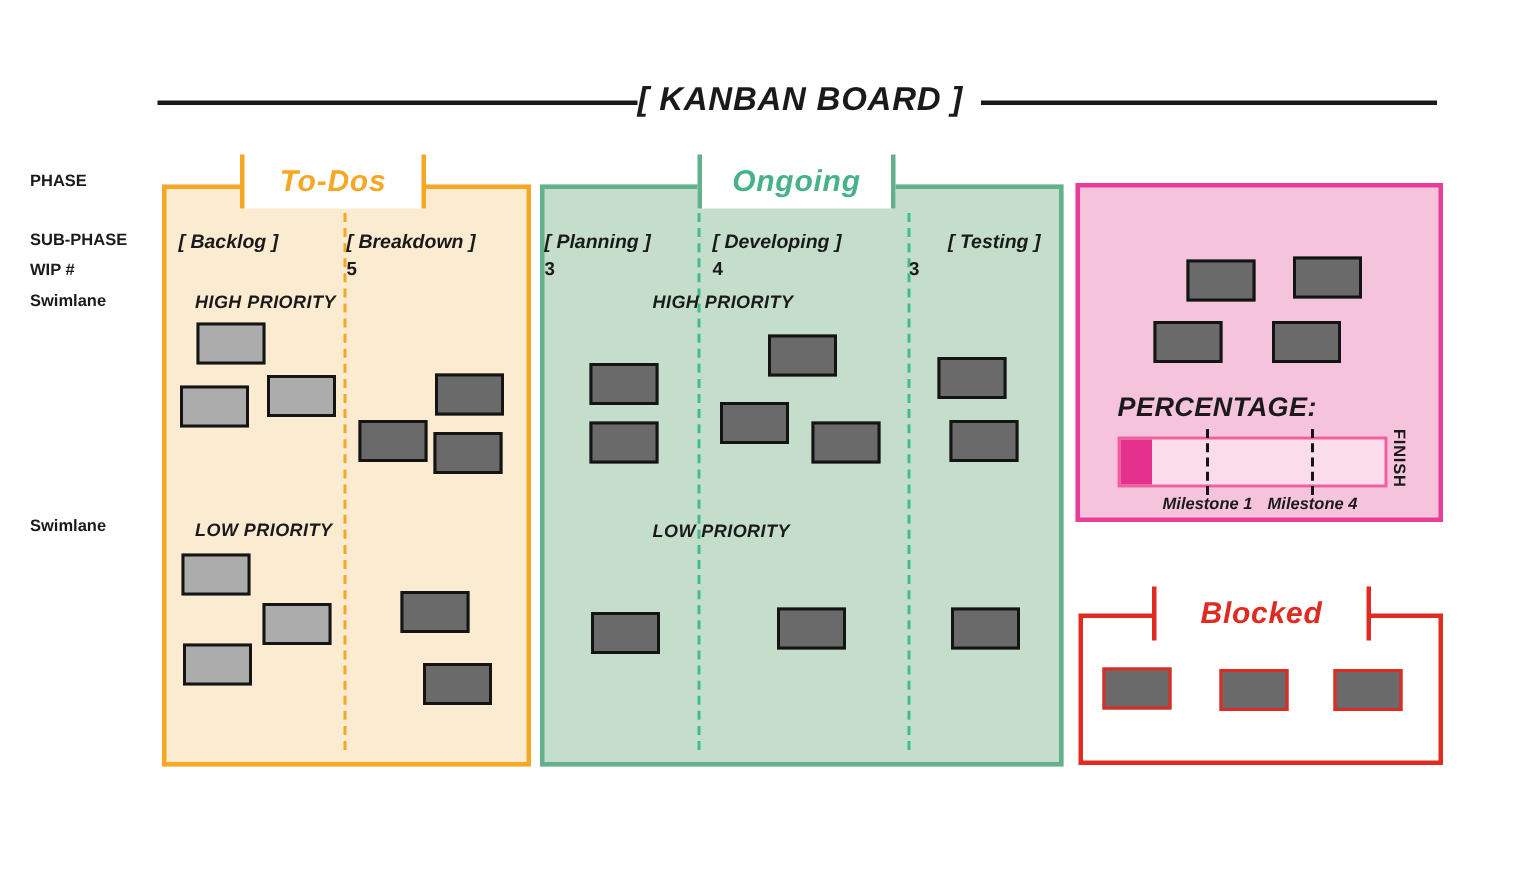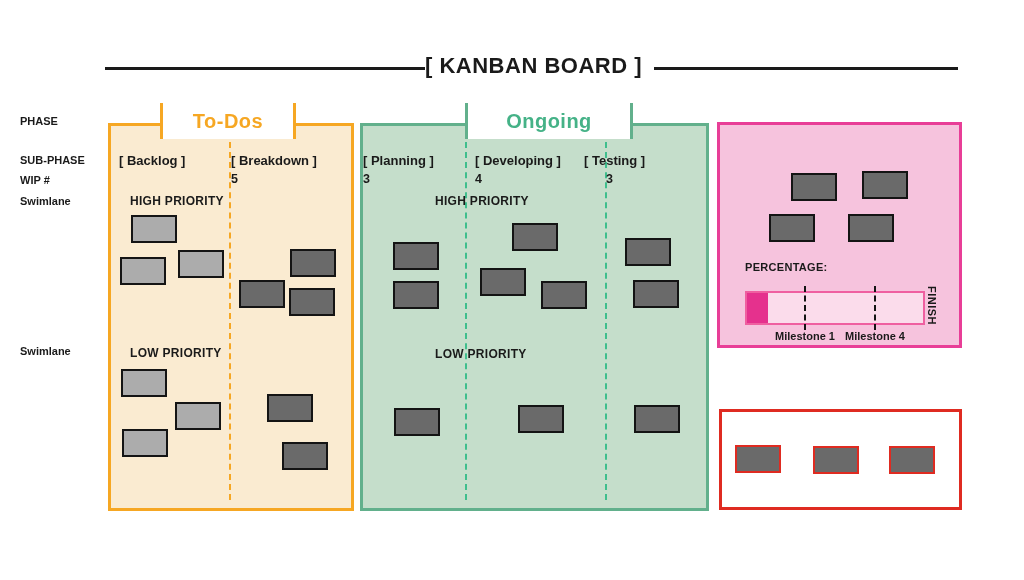--- a/index.html
+++ b/index.html
@@ -1,21 +1,21 @@
 <!DOCTYPE html>
 <html style="--orange: #F6A723; --orange-fill: #FAEBD1; --green: #62B08C; --green-text: #45B287; --green-fill: #C5DECB; --green-dash: #3FBE8D; --pink: #E83E97; --pink-fill: #F6C3DD; --bar-border: #EF5FA0; --bar-track: #FBDCEB; --bar-fill: #E5318D; --red: #DF2B21; --card-dark: #6A6A6A; --card-light: #ACACAC;"><head>
 <meta charset="utf-8">
 <style>
   html,body{margin:0;padding:0;background:#fff;}
   #canvas{
     position:relative;width:1024px;height:580px;background:#fff;overflow:hidden;
     font-family:"Liberation Sans",sans-serif;font-weight:bold;color:#1a1a1a;
   }
   .abs{position:absolute;}
-  .nowrap{white-space:nowrap;}
+  .nowrap{white-space:nowrap;font-style:italic;}
   .ctr{text-align:left;}
 
   
   .title-rule{height:3px;background:#1a1a1a;top:67px;}
   #board-title{top:53px;left:425px;width:216px;font-size:22px;letter-spacing:.5px;text-align:center;}
 
   
   .legend-lbl{left:20px;width:92px;font-size:11px;}
 
   
@@ -25,23 +25,23 @@
   #col-ongoing{left:360px;top:123px;width:349px;height:388px;
     background:var(--green-fill,#C5DECB);border-color:var(--green,#62B08C);}
   #col-completed{left:717px;top:122px;width:245px;height:226px;
     background:var(--pink-fill,#F6C3DD);border-color:var(--pink,#E83E97);}
   #box-blocked{left:719px;top:409px;width:243px;height:101px;
     background:#fff;border:3px solid var(--red,#DF2B21);box-sizing:border-box;z-index:0;}
 
   
   .phase-header{height:36px;background:#fff;z-index:5;display:flex;align-items:center;justify-content:center;
     font-size:20px;letter-spacing:.5px;box-sizing:border-box;}
-  #hdr-todos{left:160px;top:103px;width:136px;border-left:3px solid var(--orange,#F6A723);
+  #hdr-todos{left:160px;top:103px;width:124px;border-left:3px solid var(--orange,#F6A723);
     border-right:3px solid var(--orange,#F6A723);color:var(--orange,#F6A723);}
-  #hdr-ongoing{left:465px;top:103px;width:168px;border-left:3px solid var(--green,#62B08C);
+  #hdr-ongoing{left:465px;top:103px;width:132px;border-left:3px solid var(--green,#62B08C);
     border-right:3px solid var(--green,#62B08C);color:var(--green-text,#45B287);}
   #hdr-completed{left:770px;top:103px;width:140px;border-left:3px solid var(--pink,#E83E97);
     border-right:3px solid var(--pink,#E83E97);color:var(--pink,#E83E97);}
   #hdr-blocked{left:768px;top:391px;width:146px;border-left:3px solid var(--red,#DF2B21);
     border-right:3px solid var(--red,#DF2B21);color:var(--red,#DF2B21);}
 
   
   .vdash{top:142px;height:358px;width:0;z-index:1;}
   .vdash.orange{border-left:2px dashed var(--orange,#F6A723);}
   .vdash.green{border-left:2px dashed var(--green-dash,#3FBE8D);}
@@ -51,21 +51,21 @@
   .wipnum{font-size:12.5px;z-index:2;}
   .swimlane-lbl{font-size:12px;z-index:2;letter-spacing:.3px;}
 
   
   .card{position:absolute;width:46px;height:28px;box-sizing:border-box;z-index:3;
     background:var(--card-dark,#6A6A6A);border:2px solid #141414;}
   .card.light{background:var(--card-light,#ACACAC);}
   .card.blocked{border-color:var(--red,#DF2B21);}
 
   
-  #pct-label{left:745px;top:261px;font-size:11px;letter-spacing:.3px;}
+  #pct-label{left:745px;top:261px;font-size:18px;letter-spacing:.3px;}
   #pct-bar{left:745px;top:291px;width:180px;height:34px;box-sizing:border-box;
     background:var(--bar-track,#FBDCEB);border:2px solid var(--bar-border,#EF5FA0);z-index:2;}
   #pct-fill{position:absolute;left:0;top:0;bottom:0;width:12%;background:var(--bar-fill,#E5318D);}
   .milestone-line{top:286px;height:44px;width:0;border-left:2px dashed #141414;z-index:3;}
   #ms-line-1{left:804px;} #ms-line-2{left:874px;}
   .milestone-lbl{top:330px;width:100px;font-size:11px;text-align:center;z-index:2;}
   #ms-lbl-1{left:755px;} #ms-lbl-2{left:825px;}
   #finish-lbl{left:926px;top:286px;height:46px;writing-mode:vertical-rl;font-size:11px;
     letter-spacing:.5px;z-index:2;display:flex;align-items:center;}
 </style>
@@ -94,37 +94,38 @@
   <div class="abs swimlane-lbl ctr nowrap" style="left:130px;top:346px;width:200px;">LOW PRIORITY</div>
 
   <div class="abs col" id="col-ongoing"></div>
   <div class="abs vdash green" style="left:465px;"></div>
   <div class="abs vdash green" style="left:605px;"></div>
   <div class="abs phase-header nowrap" id="hdr-ongoing">Ongoing</div>
   <div class="abs subphase ctr nowrap" style="left:363px;top:153px;width:100px;">[ Planning ]</div>
   <div class="abs wipnum ctr" style="left:363px;top:172px;width:100px;">3</div>
   <div class="abs subphase ctr nowrap" style="left:475px;top:153px;width:120px;">[ Developing ]</div>
   <div class="abs wipnum ctr" style="left:475px;top:172px;width:120px;">4</div>
-  <div class="abs subphase ctr nowrap" style="left:584px;top:153px;width:100px;">[ Testing ]</div>
+  <div class="abs subphase ctr nowrap" style="left:632px;top:153px;width:100px;">[ Testing ]</div>
   <div class="abs wipnum ctr" style="left:606px;top:172px;width:100px;">3</div>
   <div class="abs swimlane-lbl ctr nowrap" style="left:435px;top:194px;width:200px;">HIGH PRIORITY</div>
   <div class="abs swimlane-lbl ctr nowrap" style="left:435px;top:347px;width:200px;">LOW PRIORITY</div>
 
   <div class="abs col" id="col-completed"></div>
   <div class="abs nowrap" id="pct-label">PERCENTAGE:</div>
   <div class="abs" id="pct-bar">
     <div id="pct-fill" style="width: 12%;"></div>
   </div>
   <div class="abs milestone-line" id="ms-line-1"></div>
   <div class="abs milestone-line" id="ms-line-2"></div>
   <div class="abs milestone-lbl nowrap" id="ms-lbl-1">Milestone 1</div>
   <div class="abs milestone-lbl nowrap" id="ms-lbl-2">Milestone 4</div>
   <div class="abs" id="finish-lbl">FINISH</div>
 
   <div class="abs" id="box-blocked"></div>
+  <div class="abs phase-header nowrap" id="hdr-blocked">Blocked</div>
 
 <div class="card light" style="left: 131px; top: 215px;"></div>
     <div class="card light" style="left: 120px; top: 257px;"></div>
     <div class="card light" style="left: 178px; top: 250px;"></div>
     <div class="card dark" style="left: 290px; top: 249px;"></div>
     <div class="card dark" style="left: 239px; top: 280px;"></div>
     <div class="card dark" style="left: 289px; top: 288px;"></div>
     <div class="card light" style="left: 121px; top: 369px;"></div>
     <div class="card light" style="left: 175px; top: 402px;"></div>
     <div class="card light" style="left: 122px; top: 429px;"></div>

